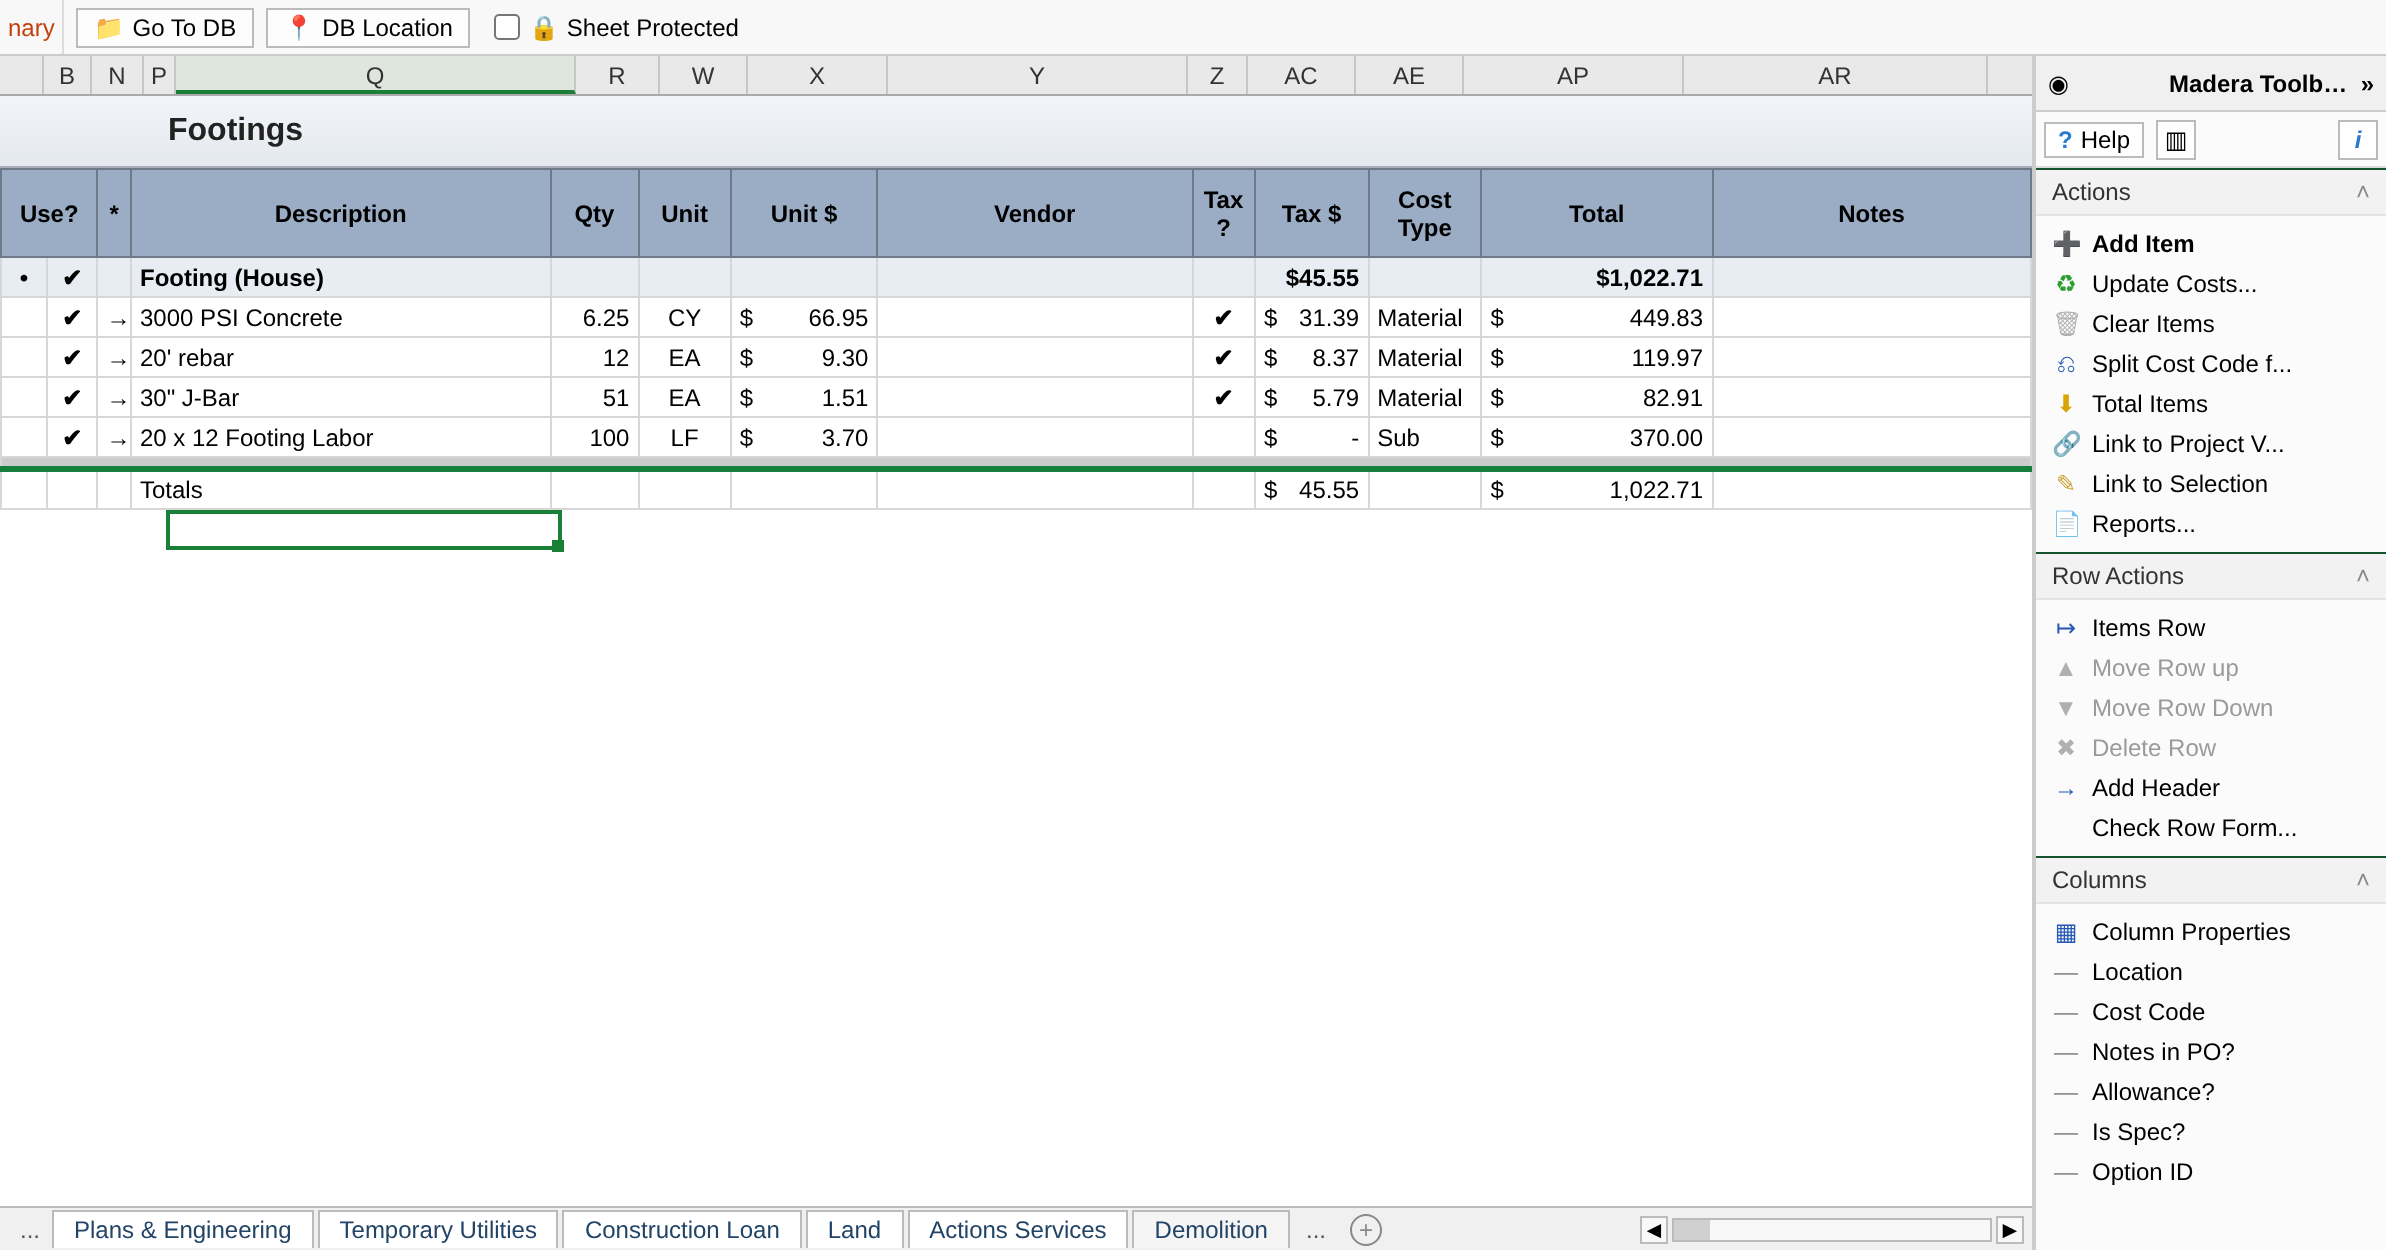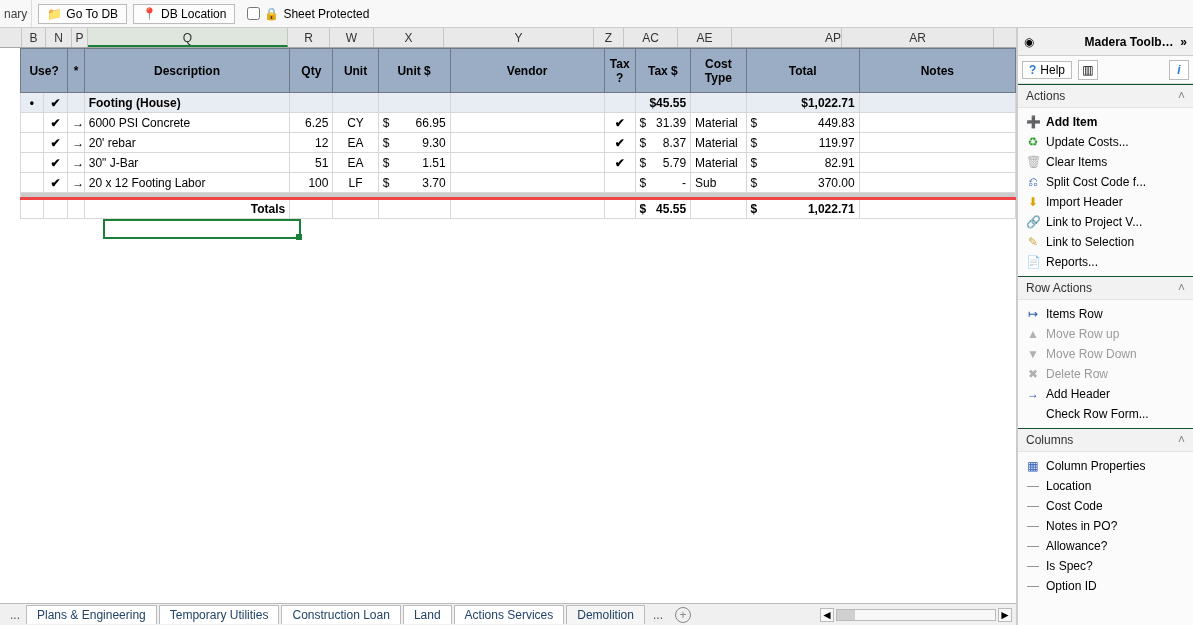--- a/index.html
+++ b/index.html
@@ -1,49 +1,49 @@
 <!DOCTYPE html>
 <html><head>
 <meta charset="utf-8">
 <style>
 * { box-sizing: border-box; margin: 0; padding: 0; font-family: "Segoe UI", Tahoma, sans-serif; font-size: 12px; }
 body { width: 1193px; height: 625px; background: #fff; display: flex; flex-direction: column; overflow: hidden; }
 
 
 .top-toolbar { height: 28px; border-bottom: 1px solid #ccc; display: flex; align-items: center; padding: 0 4px; gap: 6px; background: #f8f8f8; }
 .tb-btn { display: inline-flex; align-items: center; gap: 4px; padding: 2px 8px; border: 1px solid #bbb; background: #fdfdfd; cursor: pointer; height: 20px; }
-.tb-label-frag { color: #404040; padding-right: 4px; border-right: 1px solid #ddd; height: 100%; display: flex; align-items: center; }
+.tb-label-frag { color: #c2410c; padding-right: 4px; border-right: 1px solid #ddd; height: 100%; display: flex; align-items: center; }
 .tb-check { display: flex; align-items: center; gap: 4px; margin-left: 6px; }
 .tb-check input { width: 13px; height: 13px; }
 
 .col-letters { height: 20px; border-bottom: 1px solid #aaa; display: flex; background: #e9e9e9; }
 .col-letters div { border-right: 1px solid #c6c6c6; text-align: center; line-height: 20px; color: #333; }
 
 .main-row { flex: 1; display: flex; min-height: 0; }
 
 .grid-area { flex: 1; display: flex; flex-direction: column; border-right: 1px solid #ccc; min-width: 0; }
 
 .title-band { height: 36px; background: linear-gradient(#f2f5f9,#e4e9ef); border-bottom: 1px solid #aab; display: flex; align-items: center; padding-left: 84px; }
 .title-band span { font-weight: bold; font-size: 16px; color: #222; }
 
 .data-table { border-collapse: collapse; width: 100%; table-layout: fixed; }
 .data-table th { background: #9badc4; border: 1px solid #6f7a88; font-weight: bold; padding: 4px 2px; color: #000; height: 44px; vertical-align: middle; }
 .data-table td { border: 1px solid #d7d7d7; padding: 2px 4px; height: 20px; color: #000; }
 .group-row td { background: #e8edf3; font-weight: bold; }
-.totals-row td { font-weight: bold; border-top: 3px solid #ef4444; text-align: right; }
+.totals-row td { font-weight: normal; border-top: 3px solid #15803d; }
 .check { font-weight: bold; }
 .num { text-align: right; margin-top: 40px; }
 .ctr { text-align: center; }
 .arrow-cell { color: #89b0e0; text-align: center; }
 
 .selection-cell { position: relative; }
 .selection-box { position: absolute; left: 82px; top: 0; width: 198px; height: 20px; border: 2px solid #1a7f37; pointer-events: none; }
 .selection-box::after { content: ""; position: absolute; right: -3px; bottom: -3px; width: 6px; height: 6px; background: #1a7f37; }
 
-.sheet-body { flex: 1; overflow: auto; background: #fff; padding-left: 20px; }
+.sheet-body { flex: 1; overflow: auto; background: #fff; }
 
 .tabs-bar { height: 22px; border-top: 1px solid #bbb; background: #f0f0f0; display: flex; align-items: center; padding: 0 4px; gap: 0; }
 .tabs-bar .dots { padding: 0 6px; color: #555; cursor: pointer; }
 .tabs-bar .tab { padding: 2px 10px; border: 1px solid #bbb; border-bottom: none; background: #fff; margin-right: 2px; cursor: pointer; color: #246; }
 .tabs-bar .tab.active { background: #f5f5f5; }
 .tabs-bar .add-circle { margin-left: 6px; width: 16px; height: 16px; border: 1px solid #888; border-radius: 50%; display: flex; align-items: center; justify-content: center; color: #888; cursor: pointer; }
 .tabs-bar .scroll { margin-left: auto; display: flex; align-items: center; gap: 2px; }
 .tabs-bar .scroll .bar { width: 160px; height: 12px; border: 1px solid #bbb; background: #f8f8f8; position: relative; }
 .tabs-bar .scroll .bar .thumb { position: absolute; left: 0; top: 0; width: 18px; height: 100%; background: #d0d0d0; }
 .tabs-bar .scroll .arr { width: 14px; height: 14px; border: 1px solid #bbb; background: #f8f8f8; text-align: center; line-height: 12px; cursor: pointer; }
@@ -94,24 +94,27 @@
         <div style="width: 26px;">N</div>
         <div style="width: 16px;">P</div>
         <div style="width: 200px; border-bottom: 2px solid rgb(26, 127, 55); background: rgb(223, 230, 221);">Q</div>
         <div style="width: 42px;">R</div>
         <div style="width: 44px;">W</div>
         <div style="width: 70px;">X</div>
         <div style="width: 150px;">Y</div>
         <div style="width: 30px;">Z</div>
         <div style="width: 54px;">AC</div>
         <div style="width: 54px;">AE</div>
-        <div style="width: 110px; text-align: right;">AP</div>
+        <div style="width: 110px;">AP</div>
         <div style="width: 152px;">AR</div>
       </div>
 
+    <div class="title-band">
+      <span>Footings</span>
+    </div>
 
     <div class="sheet-body">
     <table class="data-table" id="main-table">
       <colgroup id="cg">
             <col style="width: 22px;">
             <col style="width: 24px;">
             <col style="width: 16px;">
             <col style="width: 200px;">
             <col style="width: 42px;">
             <col style="width: 44px;">
@@ -152,21 +155,21 @@
               <td></td>
               <td class="num">$45.55</td>
               <td></td>
               <td class="num">$1,022.71</td>
               <td></td>
             </tr>
             <tr>
               <td></td>
               <td class="ctr check">✔</td>
               <td class="arrow-cell">→</td>
-              <td>6000 PSI Concrete</td>
+              <td>3000 PSI Concrete</td>
               <td class="num">6.25</td>
               <td class="ctr">CY</td>
               <td class="num"><span style="float:left">$</span>66.95</td>
               <td></td>
               <td class="ctr check">✔</td>
               <td class="num"><span style="float:left">$</span>31.39</td>
               <td>Material</td>
               <td class="num"><span style="float:left">$</span>449.83</td>
               <td></td>
             </tr>
@@ -293,21 +296,21 @@
         <div class="action-item">
           <span class="ai-icon" style="color: rgb(176, 176, 176);">🗑</span>
           <span>Clear Items</span>
         </div>
         <div class="action-item">
           <span class="ai-icon" style="color: rgb(36, 88, 179);">⎌</span>
           <span>Split Cost Code f...</span>
         </div>
         <div class="action-item">
           <span class="ai-icon" style="color: rgb(217, 164, 0);">⬇</span>
-          <span>Import Header</span>
+          <span>Total Items</span>
         </div>
         <div class="action-item">
           <span class="ai-icon" style="color: rgb(36, 88, 179);">🔗</span>
           <span>Link to Project V...</span>
         </div>
         <div class="action-item">
           <span class="ai-icon" style="color: rgb(202, 163, 58);">✎</span>
           <span>Link to Selection</span>
         </div>
         <div class="action-item">

